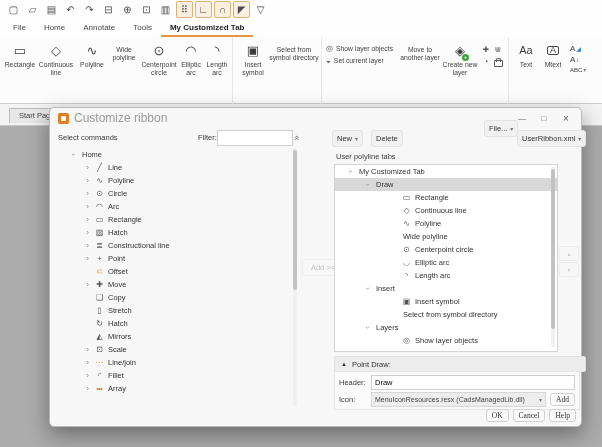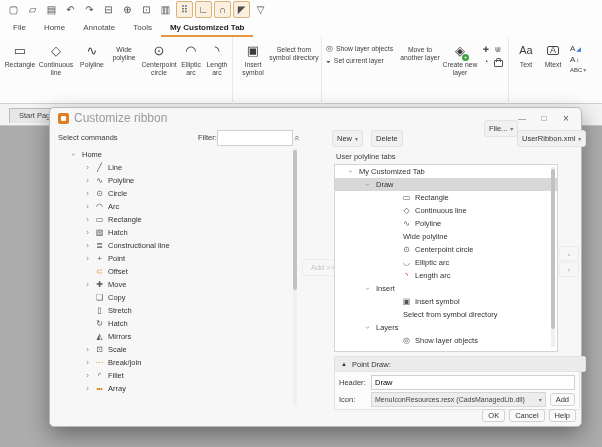--- a/index.html
+++ b/index.html
@@ -88,21 +88,21 @@
   .edit-header{position:absolute;left:284px;top:248px;width:244px;height:14px;background:#ececec;border:1px solid #e0e0e0;border-radius:2px;display:flex;align-items:center;gap:5px;padding-left:6px}
   .edit-header .tri{font-size:6px;color:#333}
   .edit-header .txt{font-size:7.5px;color:#333}
   .edit-body{position:absolute;left:284px;top:263px;width:244px;height:37px;background:#fbfbfb;border:1px solid #e5e5e5}
   .erow{position:absolute;left:4px;right:4px;height:14px;display:flex;align-items:center;gap:4px}
   .elabel{width:28px;font-size:7.5px;color:#3b3b3b}
   .einput{flex:1;height:13px;border:1px solid #cfcfcf;background:#fff;font-size:7.5px;padding:0 3px;font-family:"Liberation Sans",sans-serif}
   .eselect{flex:1;height:13px;border:1px solid #d6d6d6;background:#ededed;font-size:7px;color:#444;display:flex;align-items:center;padding:0 3px;white-space:nowrap;overflow:hidden}
   .eselect .chev{margin-left:auto;font-size:6px;color:#777}
   .eselect .chev::after{content:"▾"}
-  .fbtn{height:13px;background:#fafafa;border:1px solid #d2d2d2;border-radius:3px;font-size:7.5px;color:#333;padding:0 5px;display:inline-flex;align-items:center;font-family:Liberation Sans, sans-serif}
+  .fbtn{height:13px;background:#fafafa;border:1px solid #d2d2d2;border-radius:3px;font-size:7.5px;color:#333;padding:0 5px;display:inline-flex;align-items:center;font-family:Liberation Serif, serif}
   .dlg-footer{position:absolute;right:5px;bottom:4px;display:flex;gap:4px}
 </style>
 </head>
 <body>
 
 <div class="app">
 
   <div class="qat">
       <span class="qat-btn">▢</span>
       <span class="qat-btn">▱</span>
@@ -336,21 +336,21 @@
           <span class="tlabel">Mirrors</span>
         </div>
         <div class="trow" style="padding-left: 24px;">
           <span class="exp">›</span>
           <span class="ticon">⊡</span>
           <span class="tlabel">Scale</span>
         </div>
         <div class="trow" style="padding-left: 24px;">
           <span class="exp">›</span>
           <span class="ticon" style="color: rgb(210, 139, 38);">⋯</span>
-          <span class="tlabel">Break/join</span>
+          <span class="tlabel">Line/join</span>
         </div>
         <div class="trow" style="padding-left: 24px;">
           <span class="exp">›</span>
           <span class="ticon">◜</span>
           <span class="tlabel">Fillet</span>
         </div>
         <div class="trow" style="padding-left: 24px;">
           <span class="exp">›</span>
           <span class="ticon" style="color: rgb(210, 139, 38);">•••</span>
           <span class="tlabel">Array</span>

